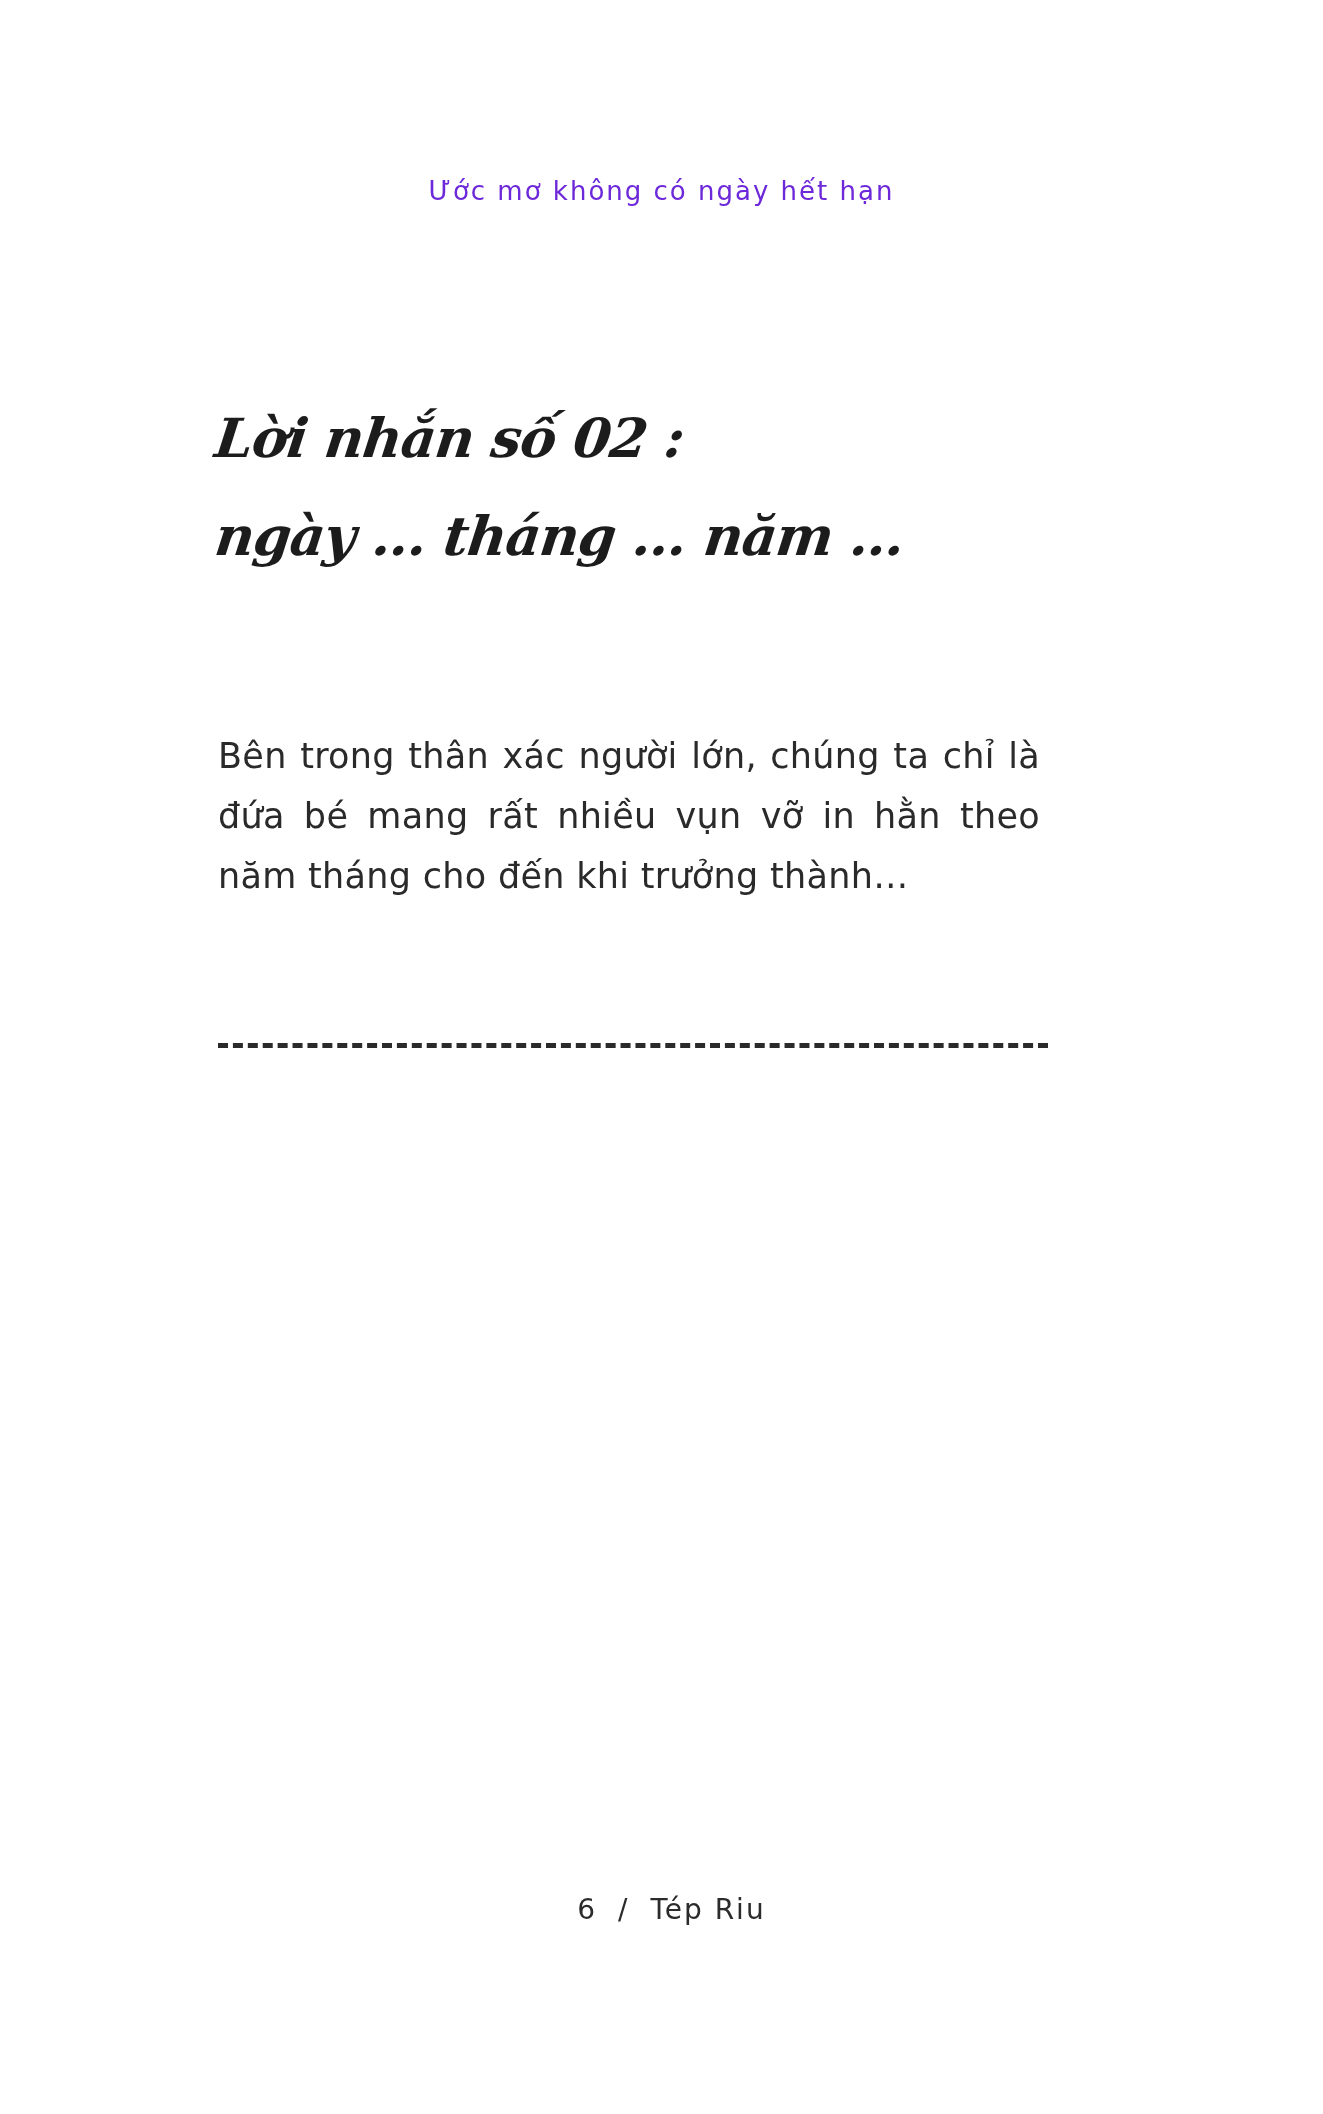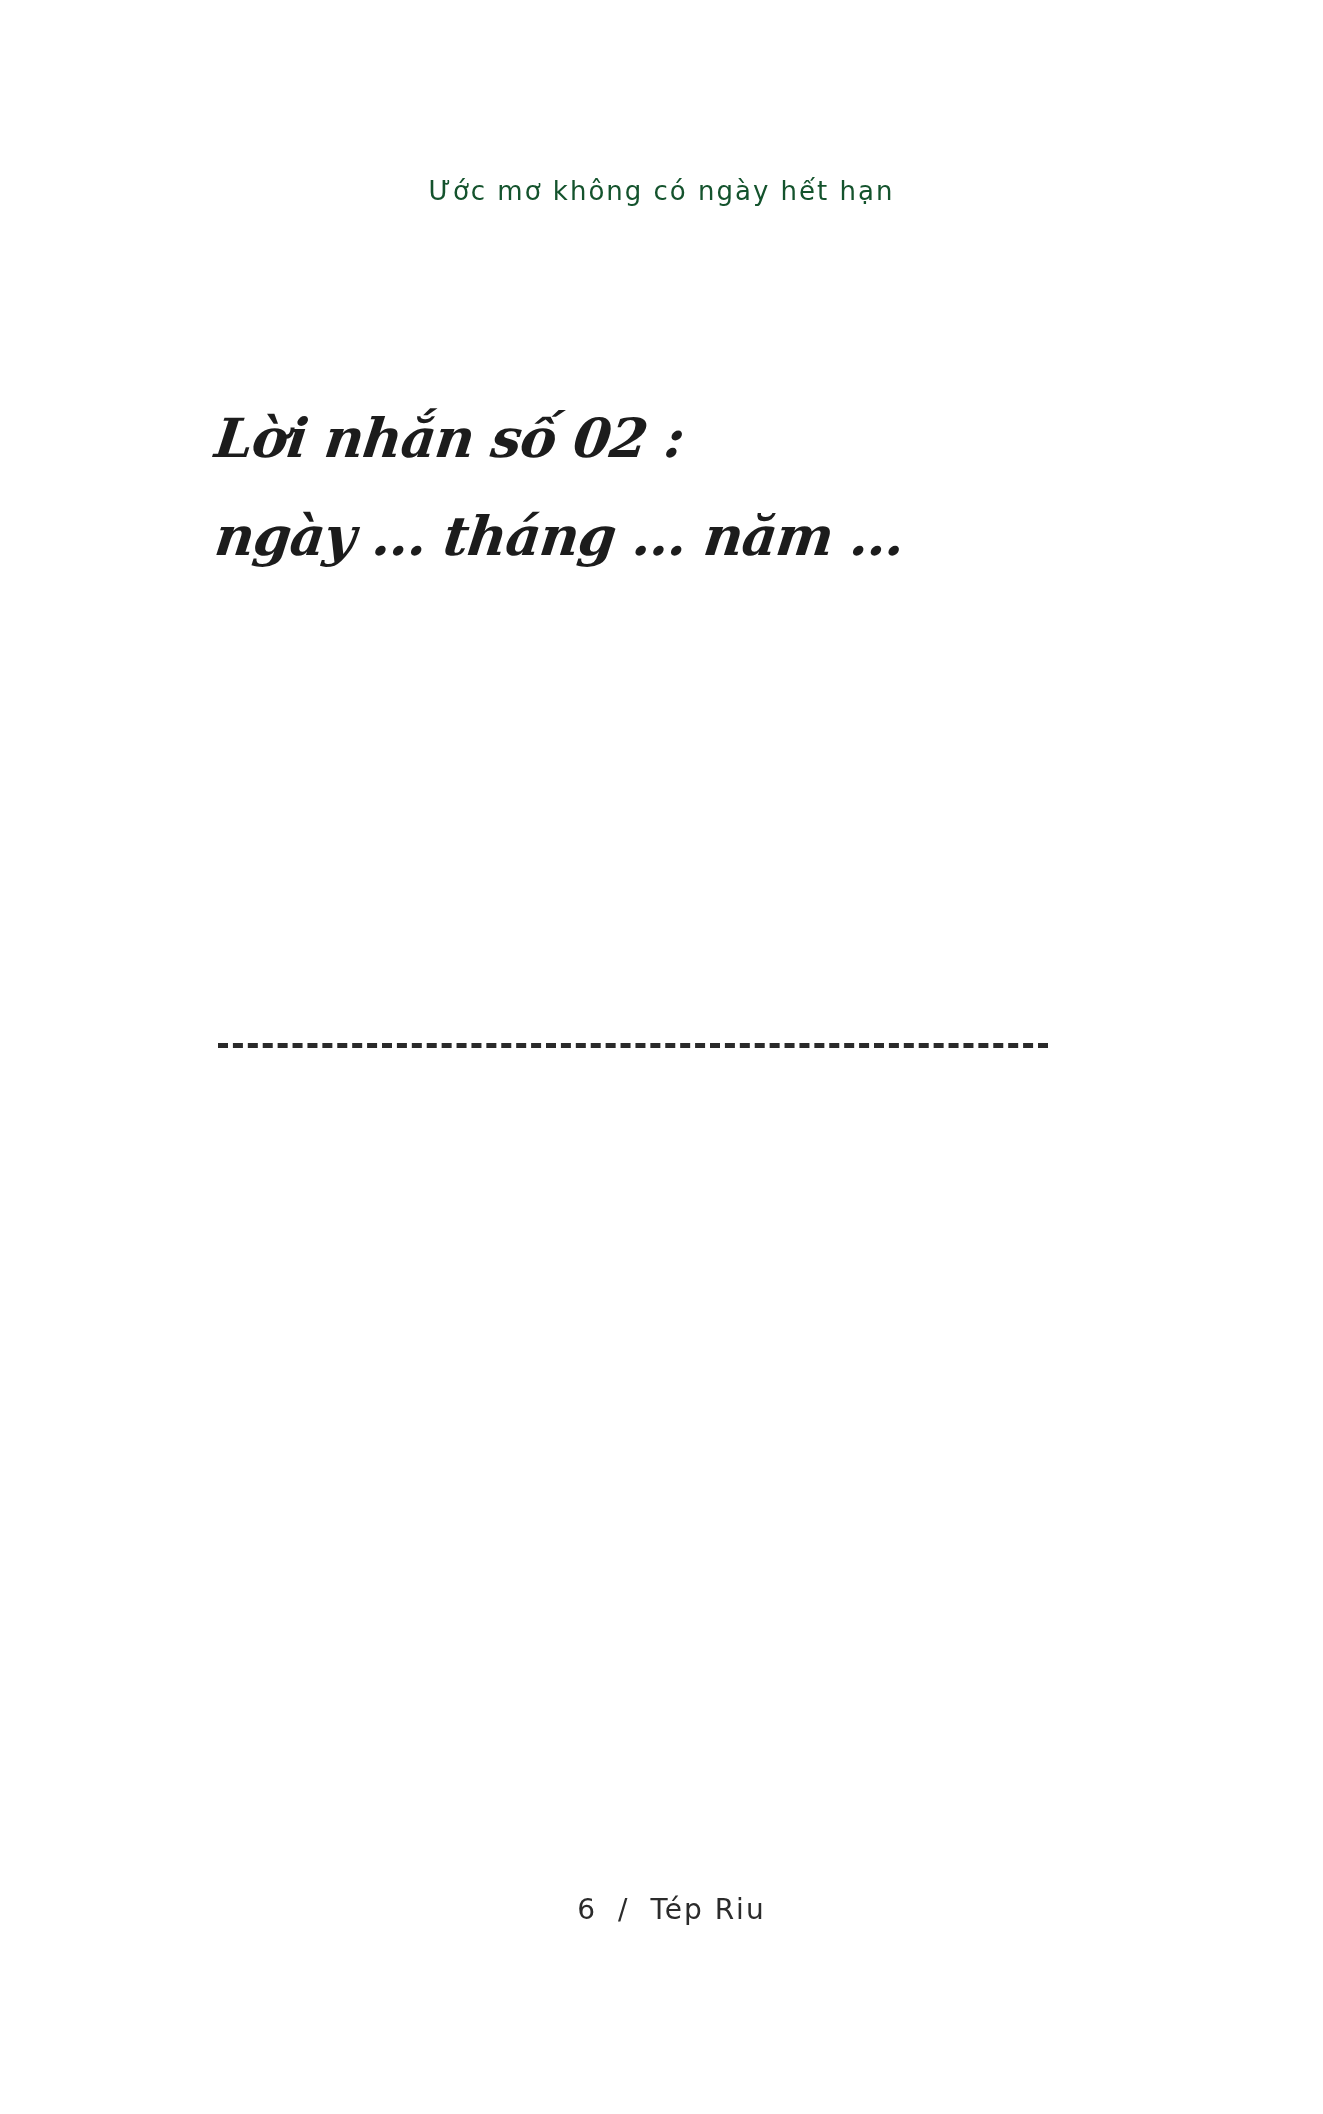--- a/index.html
+++ b/index.html
@@ -25,21 +25,21 @@
   
   .running-header {
     position: absolute;
     top: 176px;
     left: 0;
     right: 0;
     text-align: center;
     font-family: "DejaVu Sans", sans-serif;
     font-size: 26px;
     letter-spacing: 2.0px;
-    color: #14532d;
+    color: #6d28d9;
     font-weight: 400;
   }
 
   
   .title-block {
     position: absolute;
     left: 212px;
     top: 408px;
     width: 900px;
   }
@@ -110,20 +110,21 @@
 
 <div class="page">
 
   <div class="running-header">Ước mơ không có ngày hết hạn</div>
 
   <div class="title-block">
     <div class="title-line title-line-1">Lời nhắn số 02 :</div>
     <div class="title-line title-line-2">ngày ... tháng ... năm ...</div>
   </div>
 
+  <div class="para para-vi">Bên trong thân xác người lớn, chúng ta chỉ là đứa bé mang rất nhiều vụn vỡ in hằn theo năm tháng cho đến khi trưởng thành…</div>
 
   <div class="divider"></div>
 
 
   <div class="footer">
     <span>6</span>
     <span class="sep">/</span>
     <span>Tép Riu</span>
   </div>
 

